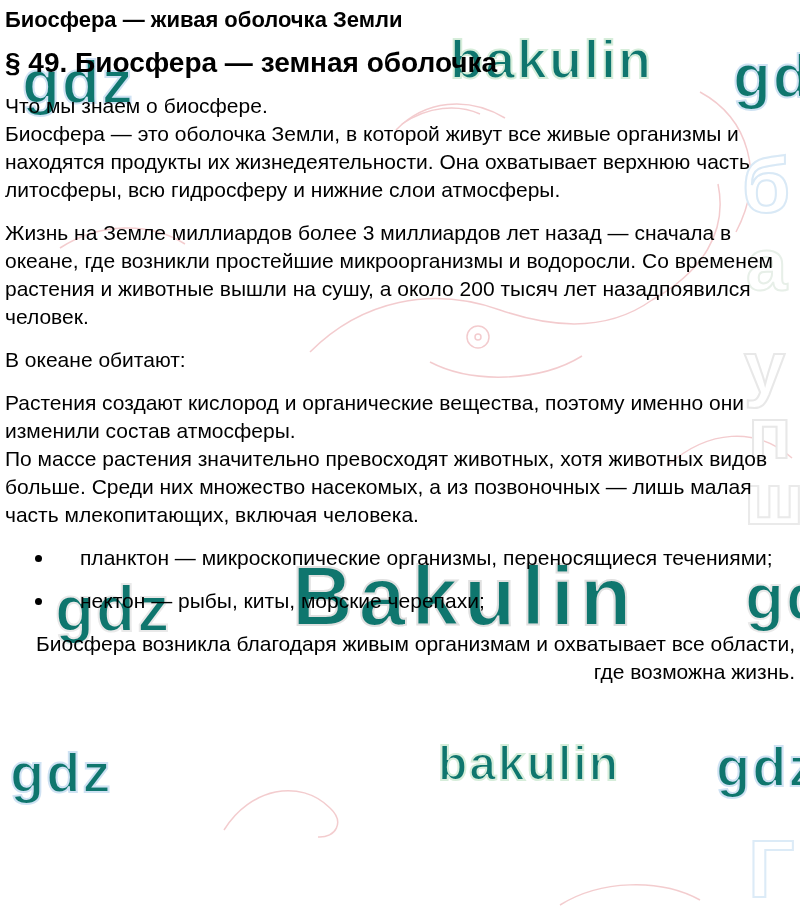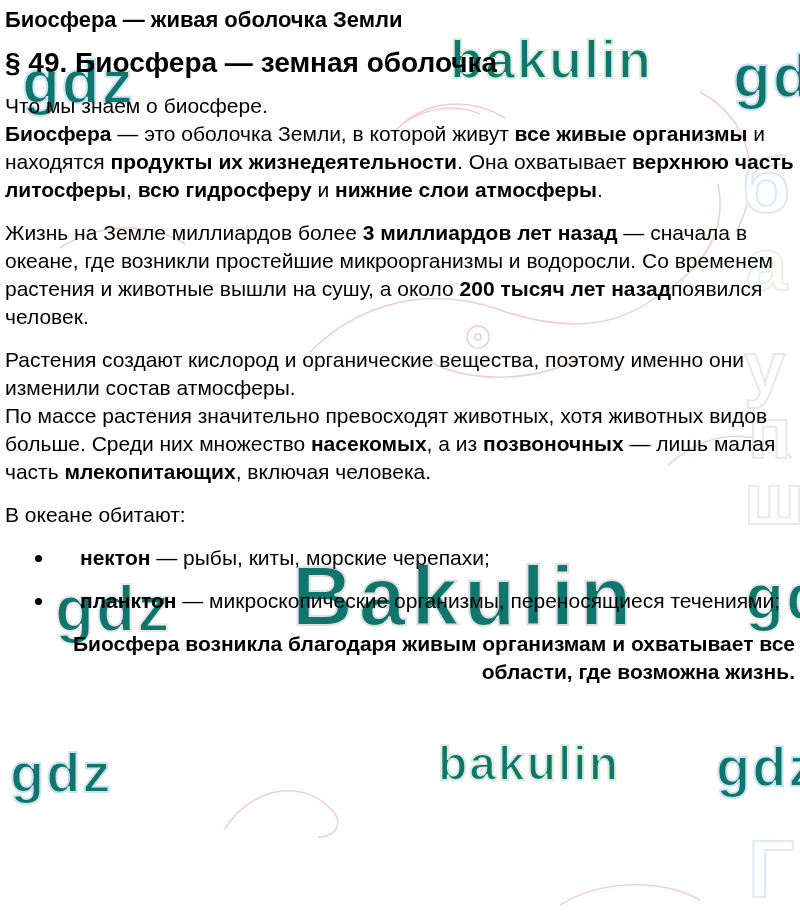--- a/index.html
+++ b/index.html
@@ -52,21 +52,21 @@
   .wm-l5 { left: 748px; top: 822px; font-size: 82px; -webkit-text-stroke: 2px #dcebf7; }
   .wm-curves { position: absolute; inset: 0; }
   
   .content {
     position: relative;
     z-index: 1;
     padding: 6px 5px 0 5px;
     font-size: 21px;
     line-height: 28px;
   }
-  .content b { font-weight: bold; }
+  .content b { font-weight: normal; }
   h1, h2, h3, p, ul { margin: 0; padding: 0; }
   h1 { font-size: 22px; line-height: 28px; font-weight: bold; margin-bottom: 15px; }
   h2 { font-size: 28px; line-height: 28px; font-weight: bold; margin-bottom: 15px; }
   h3 { font-size: 21px; line-height: 28px; font-weight: normal; }
   .block { margin-bottom: 15px; }
   .block:last-child { margin-bottom: 0; text-align: right; }
   ul.ocean-list { list-style: none; }
   ul.ocean-list li {
     position: relative;
     padding-left: 75px;
@@ -132,31 +132,31 @@
     <div class="block">
       <h3>Что мы знаем о биосфере.</h3>
       <p><b>Биосфера</b><span> — это оболочка Земли, в которой живут </span><b>все живые организмы</b><span> и находятся </span><b>продукты их жизнедеятельности</b><span>. Она охватывает </span><b>верхнюю часть литосферы</b><span>, </span><b>всю гидросферу</b><span> и </span><b>нижние слои атмосферы</b><span>.</span></p>
     </div>
 
     <div class="block">
       <p><span>Жизнь на Земле миллиардов более </span><b>3 миллиардов лет назад</b><span> — сначала в океане, где возникли простейшие микроорганизмы и водоросли. Со временем растения и животные вышли на сушу, а около </span><b>200 тысяч лет назад</b><span>появился человек.</span></p>
     </div>
 
     <div class="block">
+      <p>В океане обитают:</p>
+    </div>
+
+    <div class="block">
       <p><span>Растения создают кислород и органические вещества, поэтому именно они изменили состав атмосферы.</span></p>
       <p><span>По массе растения значительно превосходят животных, хотя животных видов больше. Среди них множество </span><b>насекомых</b><span>, а из </span><b>позвоночных</b><span> — лишь малая часть </span><b>млекопитающих</b><span>, включая человека.</span></p>
     </div>
 
-    <div class="block">
-      <p>В океане обитают:</p>
-    </div>
-
     <ul class="ocean-list">
+      <li><b>планктон</b><span> — микроскопические организмы, переносящиеся течениями;</span></li>
       <li><b>нектон</b><span> — рыбы, киты, морские черепахи;</span></li>
-      <li><b>планктон</b><span> — микроскопические организмы, переносящиеся течениями;</span></li>
     </ul>
 
 
     <div class="block final-note">
       <p><b>Биосфера возникла благодаря живым организмам и охватывает все области, где возможна жизнь.</b></p>
     </div>
 
   </div>
 </div>
 

